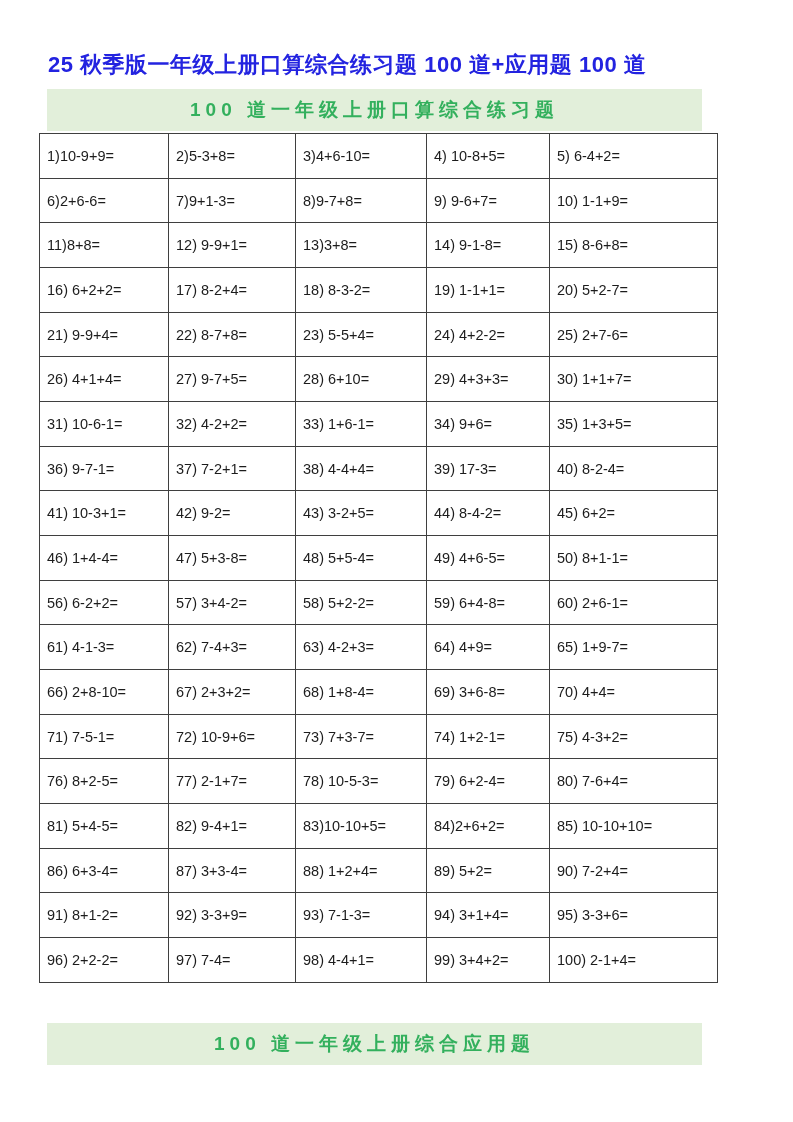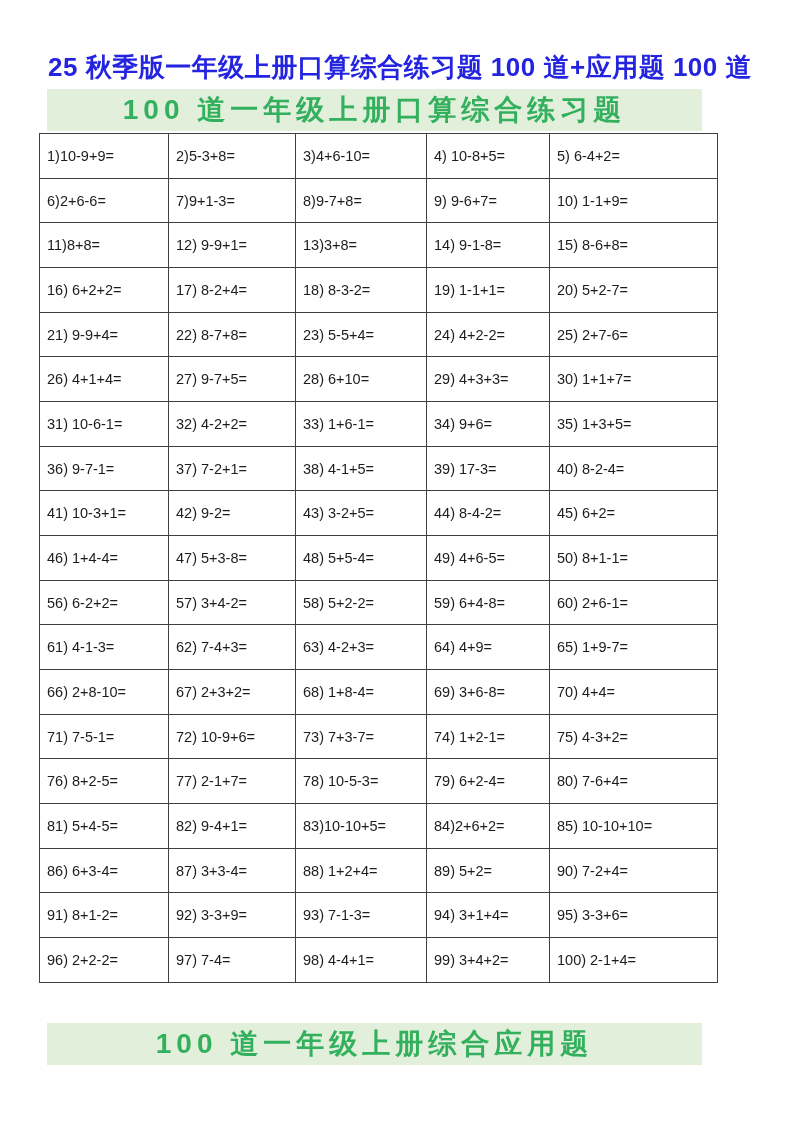--- a/index.html
+++ b/index.html
@@ -16,36 +16,36 @@
   }
   .page {
     position: absolute;
     inset: 0;
     background: #ffffff;
   }
   .main-title {
     position: absolute;
     left: 48px;
     top: 50px;
-    font-size: 26px;
+    font-size: 22px;
     font-weight: bold;
     color: #2323e0;
     letter-spacing: 0.5px;
     white-space: nowrap;
   }
   .banner {
     position: absolute;
     left: 47px;
     width: 655px;
     height: 42px;
     background: #e2efda;
     display: flex;
     align-items: center;
     justify-content: center;
-    font-size: 28px;
+    font-size: 19px;
     font-weight: bold;
     color: #33b05d;
     letter-spacing: 5px;
     white-space: nowrap;
   }
   .banner-oral { top: 89px; }
   .banner-applied { top: 1023px; }
   table.problems {
     position: absolute;
     left: 39px;
@@ -128,21 +128,21 @@
         <tr>
           <td>31) 10-6-1=</td>
           <td>32) 4-2+2=</td>
           <td>33) 1+6-1=</td>
           <td>34) 9+6=</td>
           <td>35) 1+3+5=</td>
         </tr>
         <tr>
           <td>36) 9-7-1=</td>
           <td>37) 7-2+1=</td>
-          <td>38) 4-1+5=</td>
+          <td>38) 4-4+4=</td>
           <td>39) 17-3=</td>
           <td>40) 8-2-4=</td>
         </tr>
         <tr>
           <td>41) 10-3+1=</td>
           <td>42) 9-2=</td>
           <td>43) 3-2+5=</td>
           <td>44) 8-4-2=</td>
           <td>45) 6+2=</td>
         </tr>

